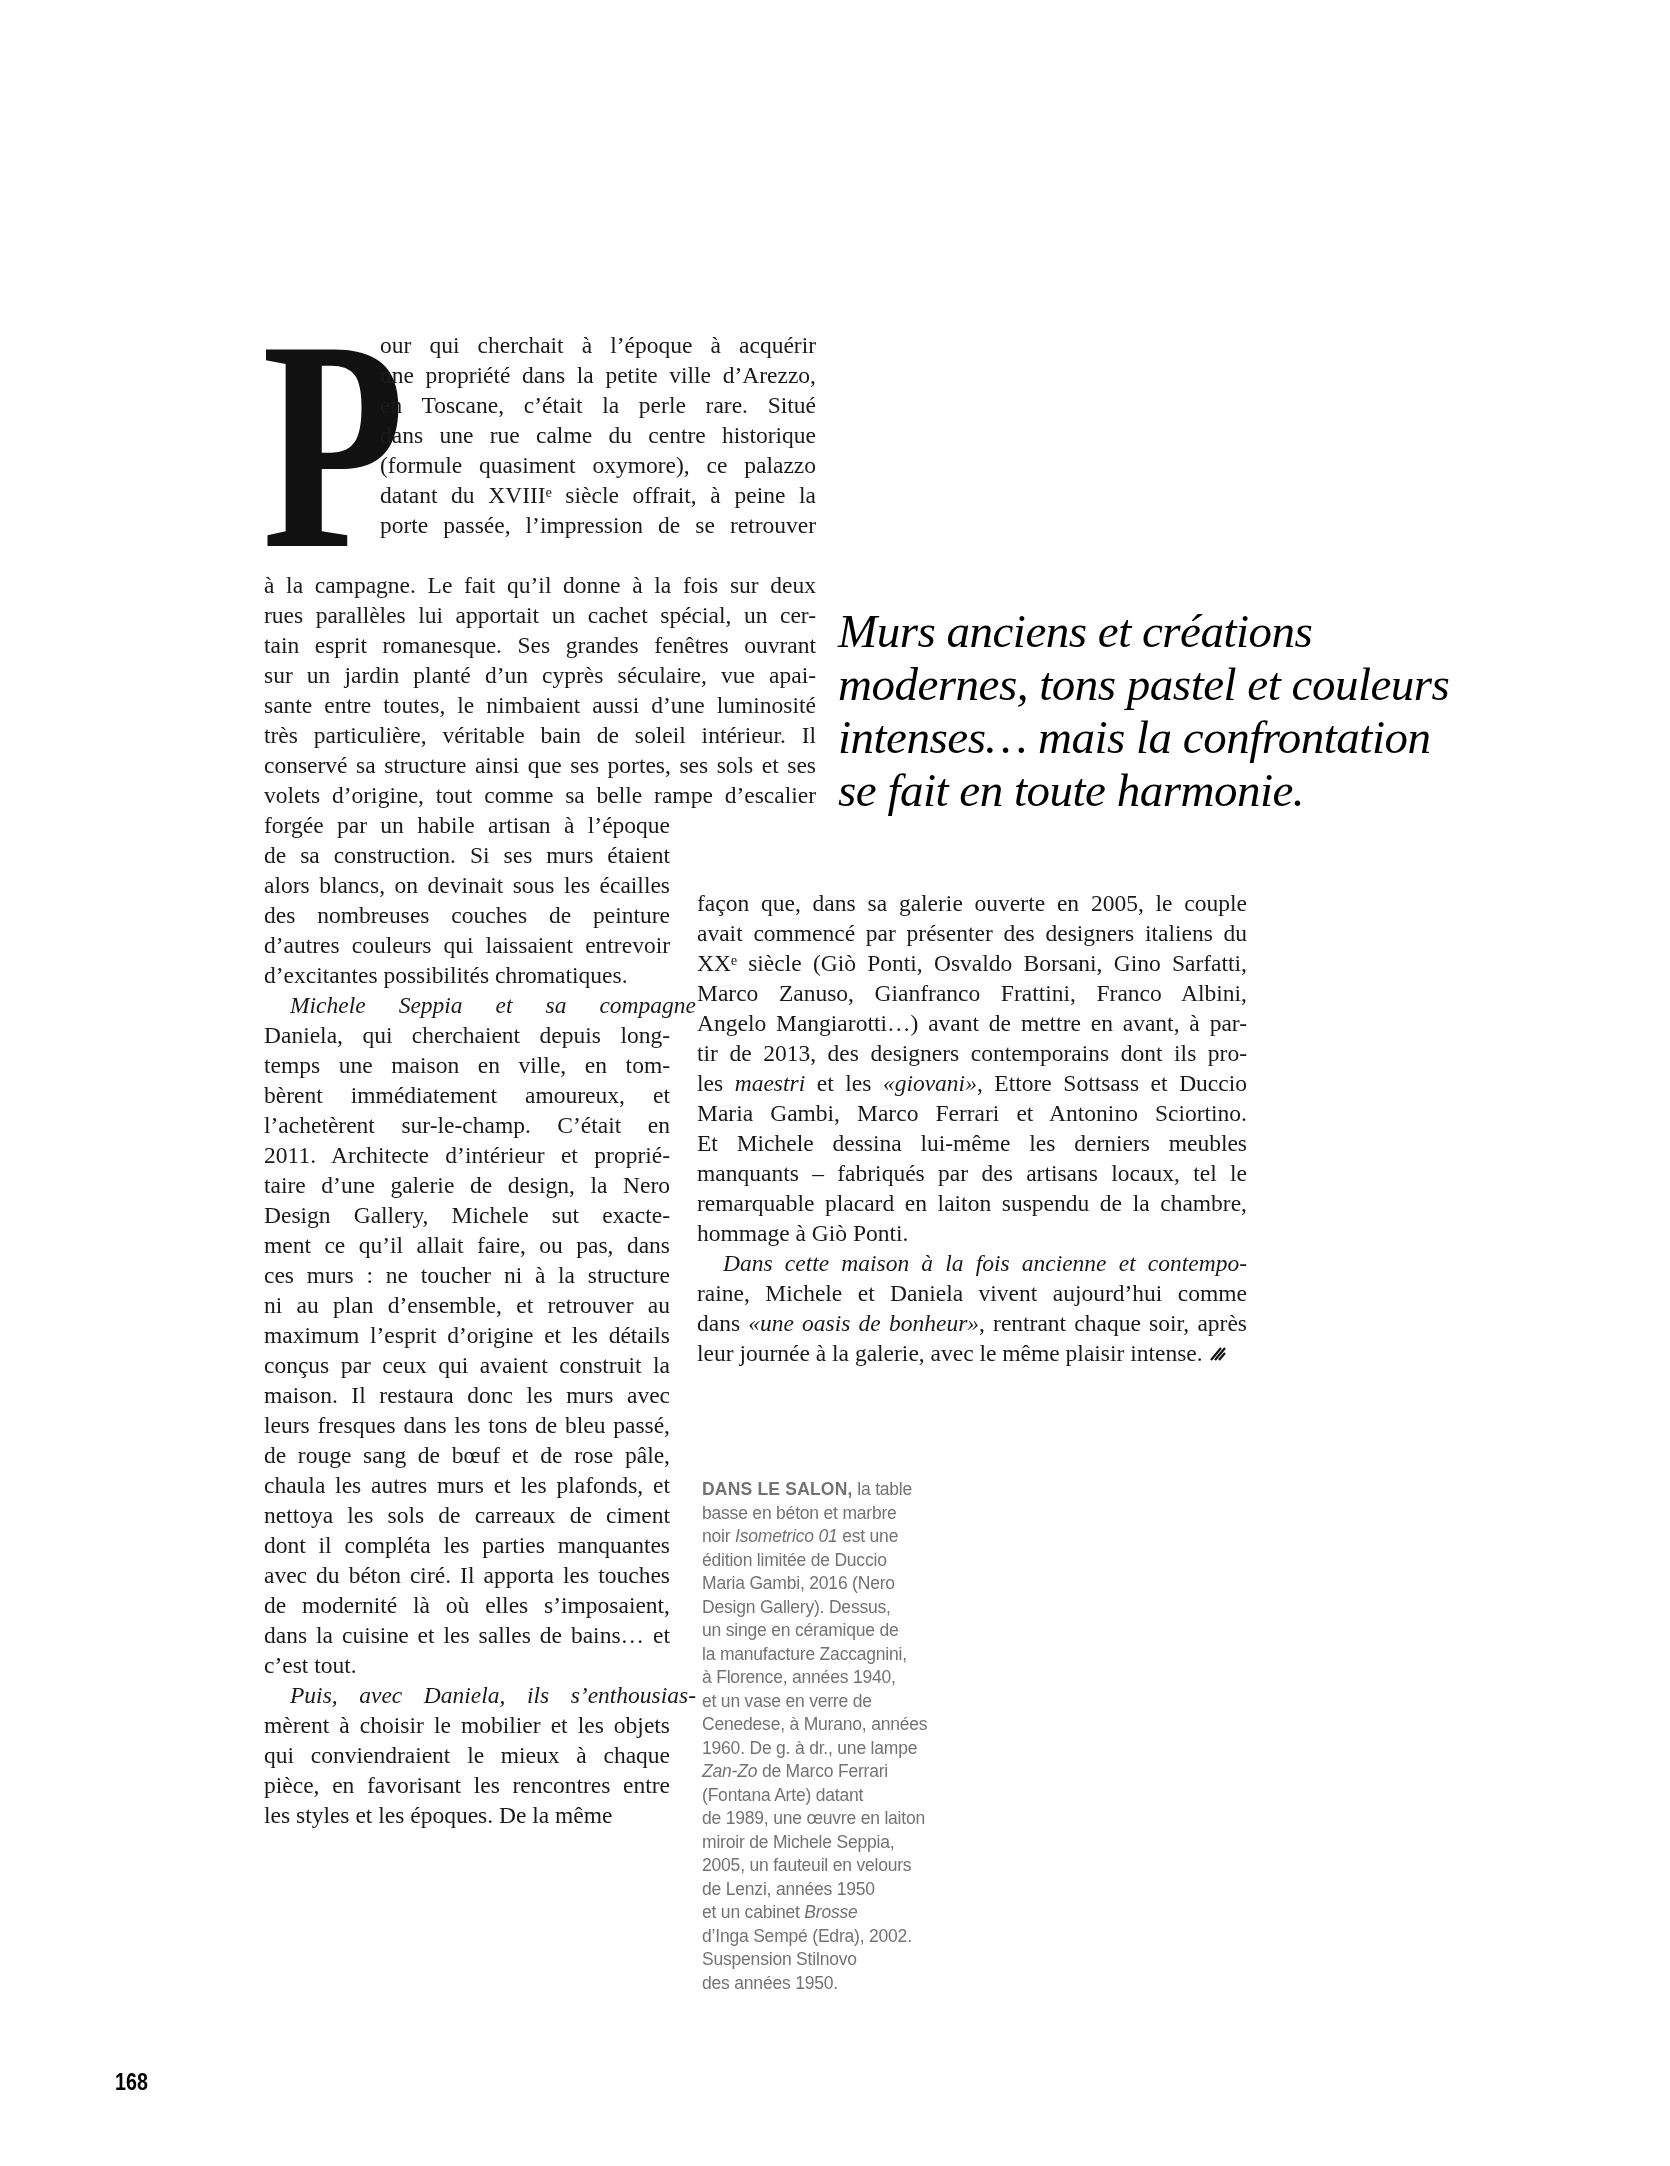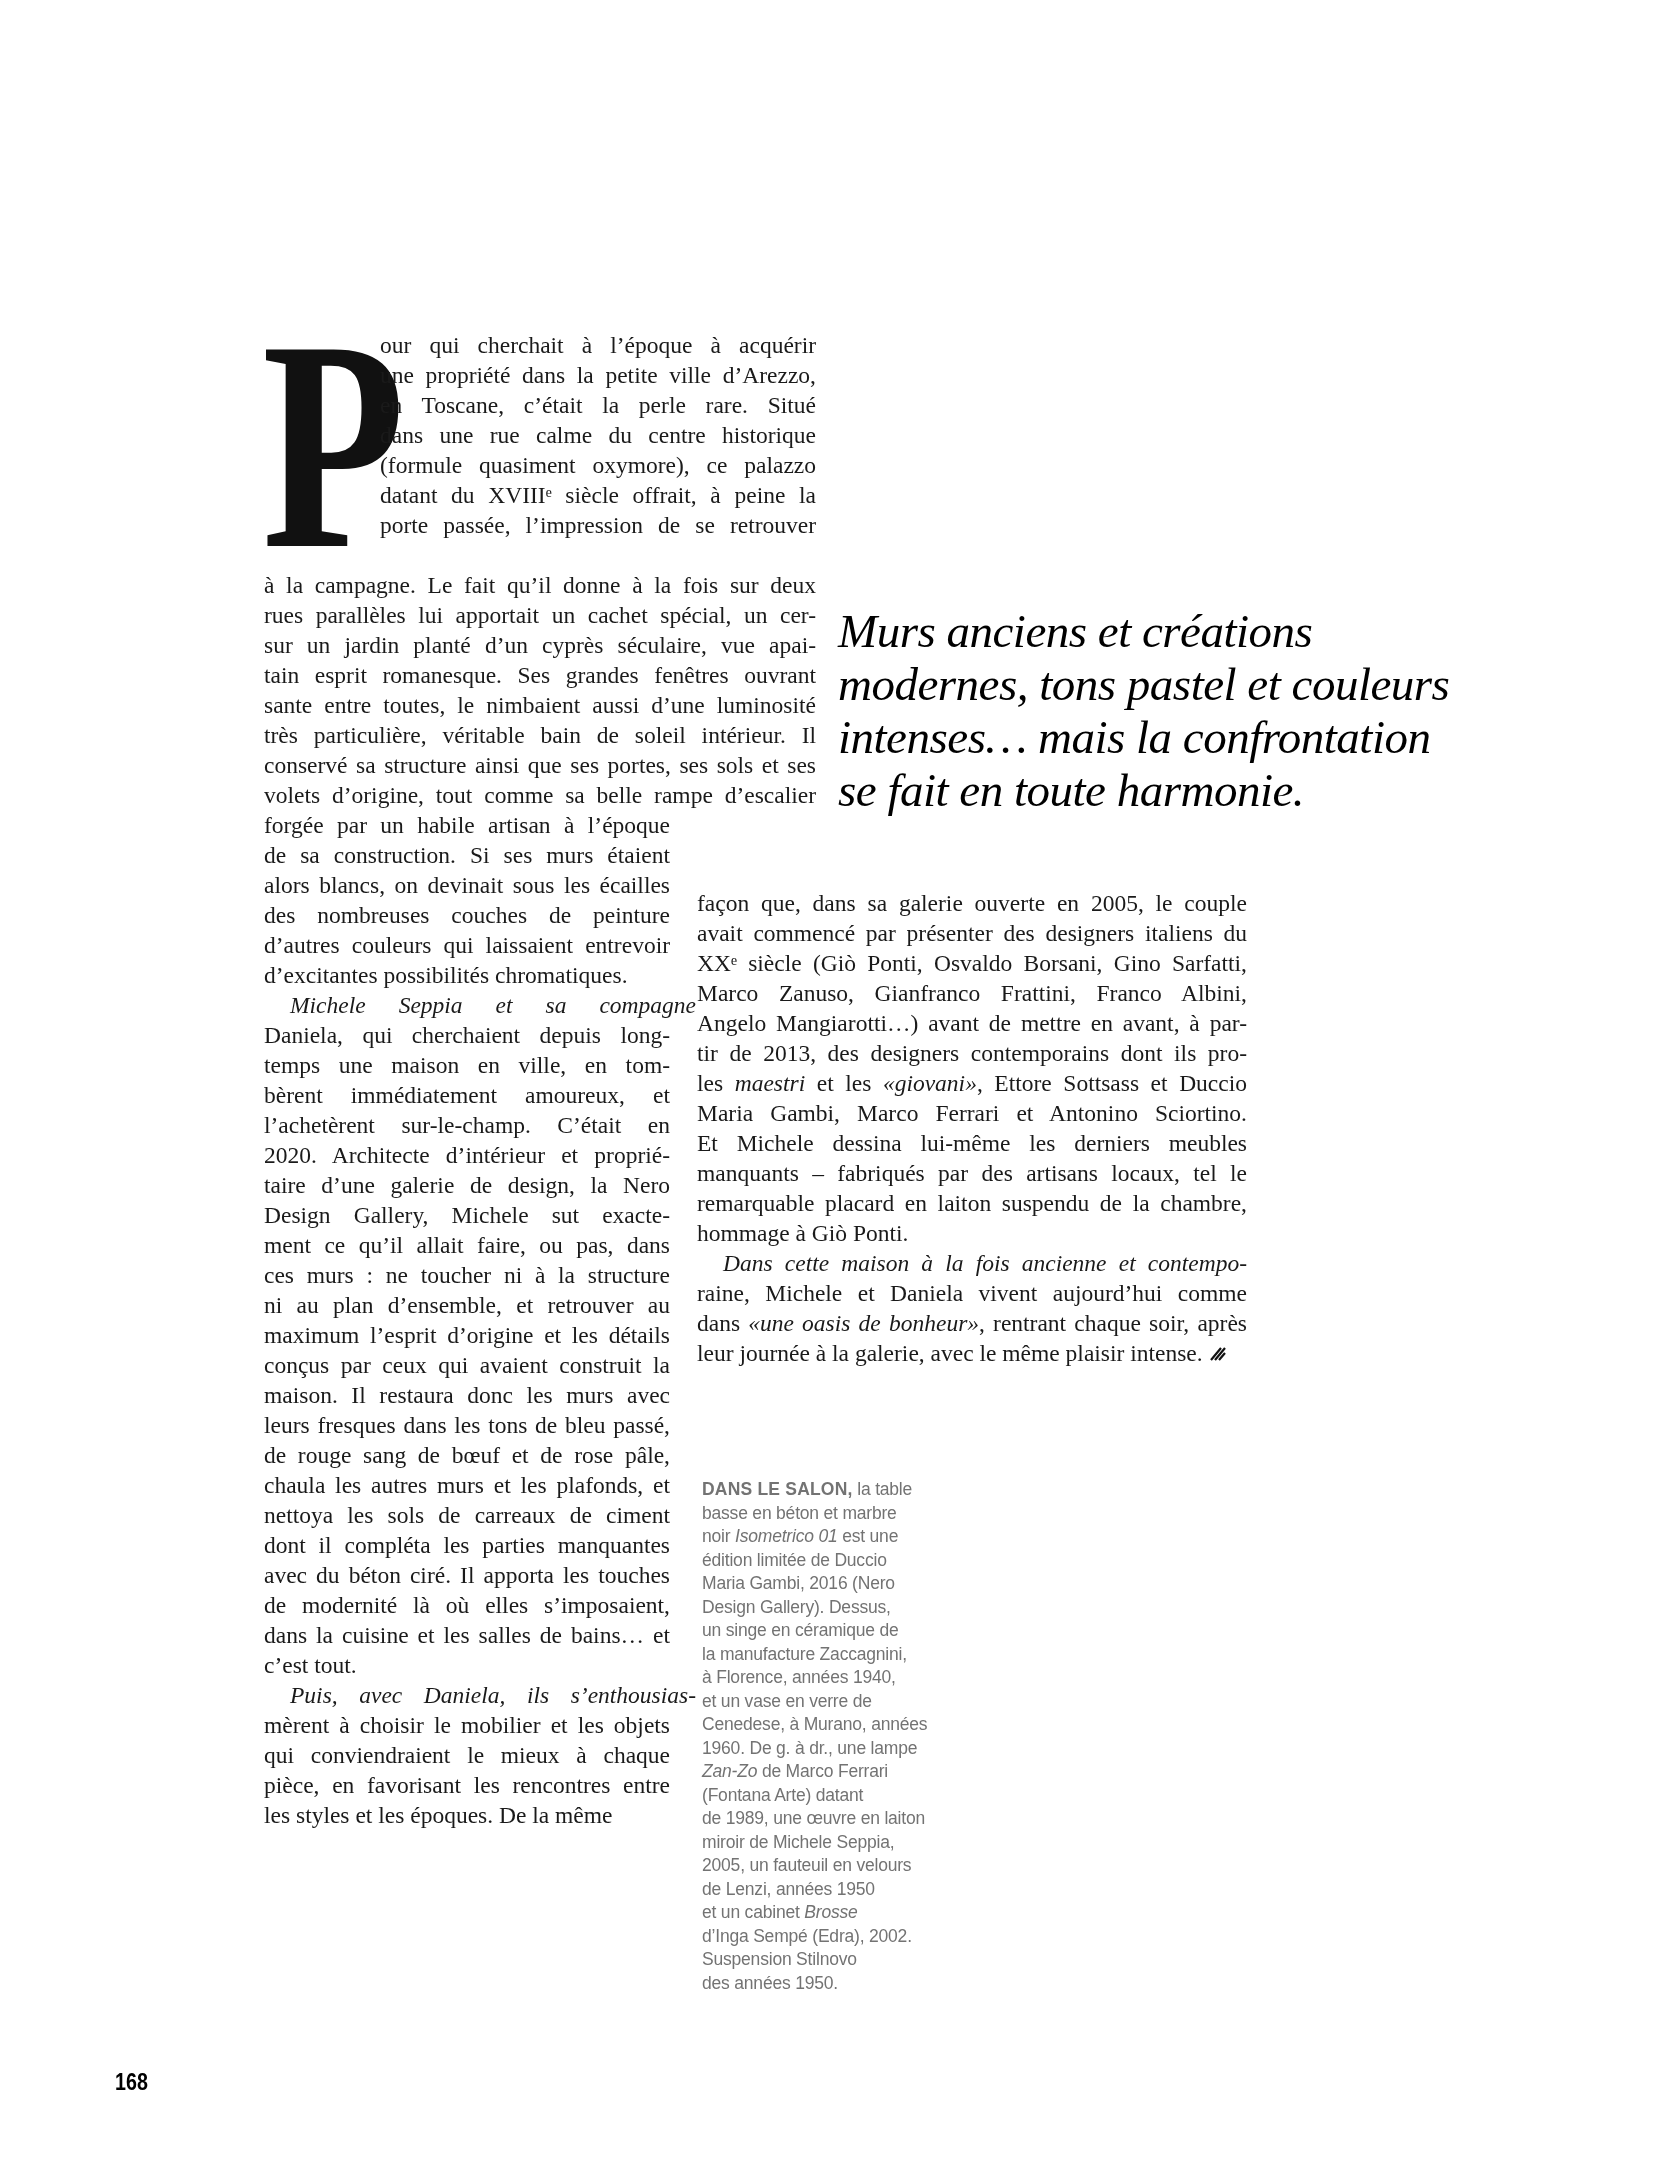--- a/index.html
+++ b/index.html
@@ -67,40 +67,40 @@
   <span class="line">dans une rue calme du centre historique</span>
   <span class="line">(formule quasiment oxymore), ce palazzo</span>
   <span class="line">datant du XVIIIᵉ siècle offrait, à peine la</span>
   <span class="line">porte passée, l’impression de se retrouver</span>
 </div>
 
 <div id="col-left-rest" class="serif">
   <div id="left-wide">
       <span class="line w552">à la campagne. Le fait qu’il donne à la fois sur deux</span>
       <span class="line w552">rues parallèles lui apportait un cachet spécial, un cer-</span>
+      <span class="line w552">tain esprit romanesque. Ses grandes fenêtres ouvrant</span>
       <span class="line w552">sur un jardin planté d’un cyprès séculaire, vue apai-</span>
-      <span class="line w552">tain esprit romanesque. Ses grandes fenêtres ouvrant</span>
       <span class="line w552">sante entre toutes, le nimbaient aussi d’une luminosité</span>
       <span class="line w552">très particulière, véritable bain de soleil intérieur. Il</span>
       <span class="line w552">conservé sa structure ainsi que ses portes, ses sols et ses</span>
       <span class="line w552">volets d’origine, tout comme sa belle rampe d’escalier</span>
     </div>
   <div id="left-narrow">
       <span class="line w406">forgée par un habile artisan à l’époque</span>
       <span class="line w406">de sa construction. Si ses murs étaient</span>
       <span class="line w406">alors blancs, on devinait sous les écailles</span>
       <span class="line w406">des nombreuses couches de peinture</span>
       <span class="line w406">d’autres couleurs qui laissaient entrevoir</span>
       <span class="line w406 last">d’excitantes possibilités chromatiques.</span>
       <span class="line w406 indent">Michele Seppia et sa compagne</span>
       <span class="line w406">Daniela, qui cherchaient depuis long-</span>
       <span class="line w406">temps une maison en ville, en tom-</span>
       <span class="line w406">bèrent immédiatement amoureux, et</span>
       <span class="line w406">l’achetèrent sur-le-champ. C’était en</span>
-      <span class="line w406">2020. Architecte d’intérieur et proprié-</span>
+      <span class="line w406">2011. Architecte d’intérieur et proprié-</span>
       <span class="line w406">taire d’une galerie de design, la Nero</span>
       <span class="line w406">Design Gallery, Michele sut exacte-</span>
       <span class="line w406">ment ce qu’il allait faire, ou pas, dans</span>
       <span class="line w406">ces murs : ne toucher ni à la structure</span>
       <span class="line w406">ni au plan d’ensemble, et retrouver au</span>
       <span class="line w406">maximum l’esprit d’origine et les détails</span>
       <span class="line w406">conçus par ceux qui avaient construit la</span>
       <span class="line w406">maison. Il restaura donc les murs avec</span>
       <span class="line w406">leurs fresques dans les tons de bleu passé,</span>
       <span class="line w406">de rouge sang de bœuf et de rose pâle,</span>

